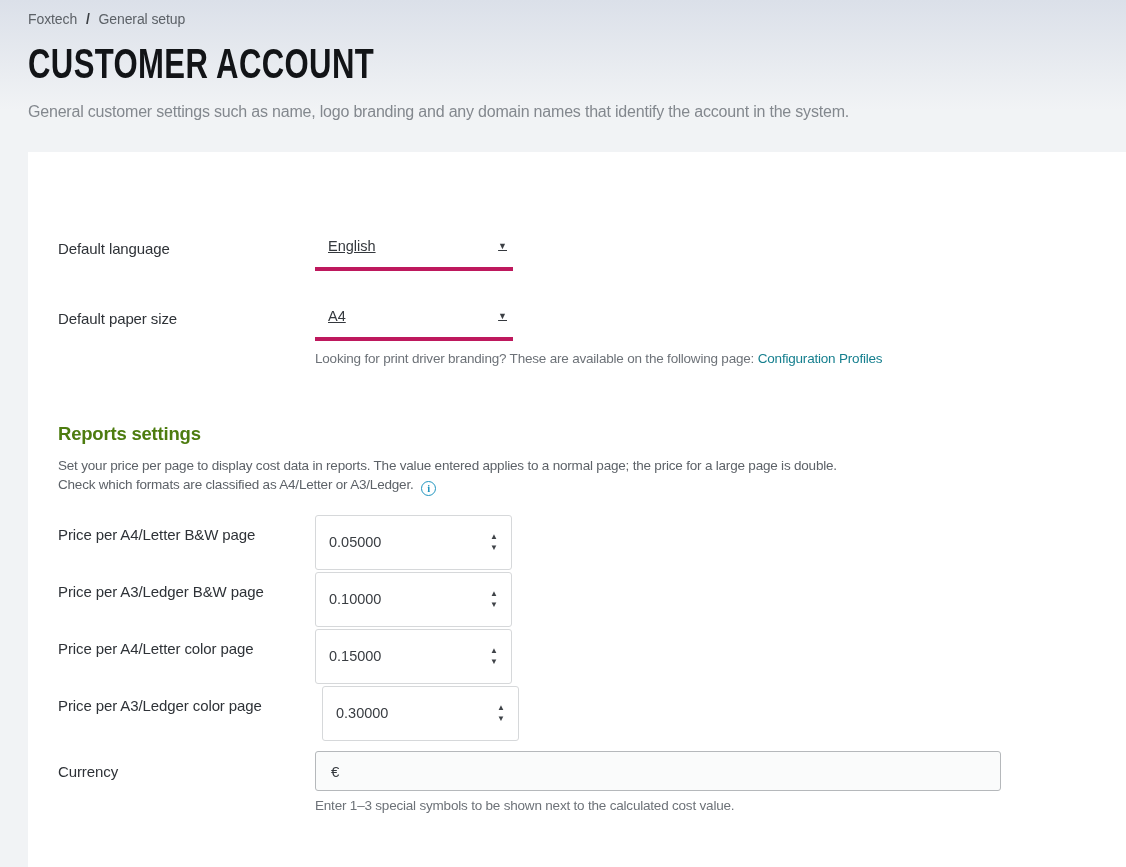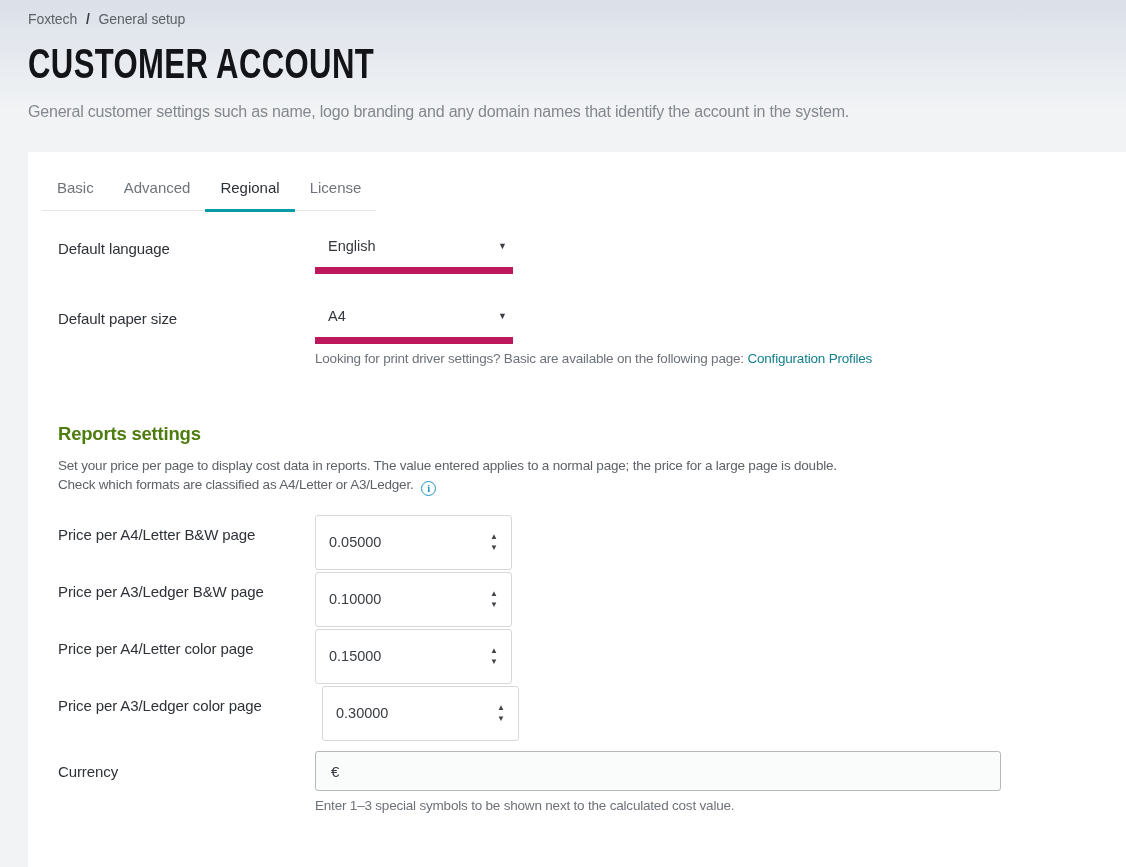--- a/index.html
+++ b/index.html
@@ -57,22 +57,22 @@
   .row .label{
     width:257px; font-size:15px; color:#2e3237; letter-spacing:-0.1px;
     flex:none;
   }
   
   .row.select-row{ align-items:flex-start; }
   .row.select-row .label{ padding-top:2px; }
   .select{
     width:198px; display:flex; justify-content:space-between; align-items:flex-start;
     padding:0 6px 13px 13px;
-    border-bottom:7px solid #be185d;
-    font-size:14.5px; color:#34383d; cursor:pointer;
+    border-bottom:4px solid #be185d;
+    font-size:14.5px; color:#34383d; cursor:pointer;text-decoration:underline;
   }
   .select .caret{ font-size:9px; color:#3b3f44; padding-top:3px; }
   .row-language{ top:86px; }
   .row-paper{ top:144px;margin-top:12px; }
   
   .note{
     position:absolute; left:287px; top:199px;
     font-size:13.5px; color:#6d7278; letter-spacing:-0.2px;
   }
   .note a{ color:#157f8e; text-decoration:none; cursor:pointer; }
@@ -139,45 +139,39 @@
   <span class="crumb">Foxtech</span>
   <span class="sep">/</span>
   <span class="crumb">General setup</span>
 </div>
 
 <h1 class="page-title">CUSTOMER ACCOUNT</h1>
 <p class="page-subtitle">General customer settings such as name, logo branding and any domain names that identify the account in the system.</p>
 
 <div class="panel">
 
-  <div class="tabs">
-    <div class="tab">Basic</div>
-    <div class="tab">Advanced</div>
-    <div class="tab active">Regional</div>
-    <div class="tab">License</div>
-  </div>
 
   <div class="row select-row row-language">
     <div class="label">Default language</div>
     <div class="select">
       <span>English</span>
       <span class="caret">▼</span>
     </div>
   </div>
 
   <div class="row select-row row-paper">
     <div class="label">Default paper size</div>
     <div class="select">
       <span>A4</span>
       <span class="caret">▼</span>
     </div>
   </div>
 
   <div class="note">
-    <span>Looking for print driver settings? Basic are available on the following page:</span>
+    <span>Looking for print driver branding? These are available on the following page:</span>
     <a>Configuration Profiles</a>
   </div>
 
   <h2 class="section-title">Reports settings</h2>
 
   <div class="section-desc">
     <span>Set your price per page to display cost data in reports. The value entered applies to a normal page; the price for a large page is double.</span><br>
     <span>Check which formats are classified as A4/Letter or A3/Ledger.</span>
     <span class="info-icon">i</span>
   </div>

